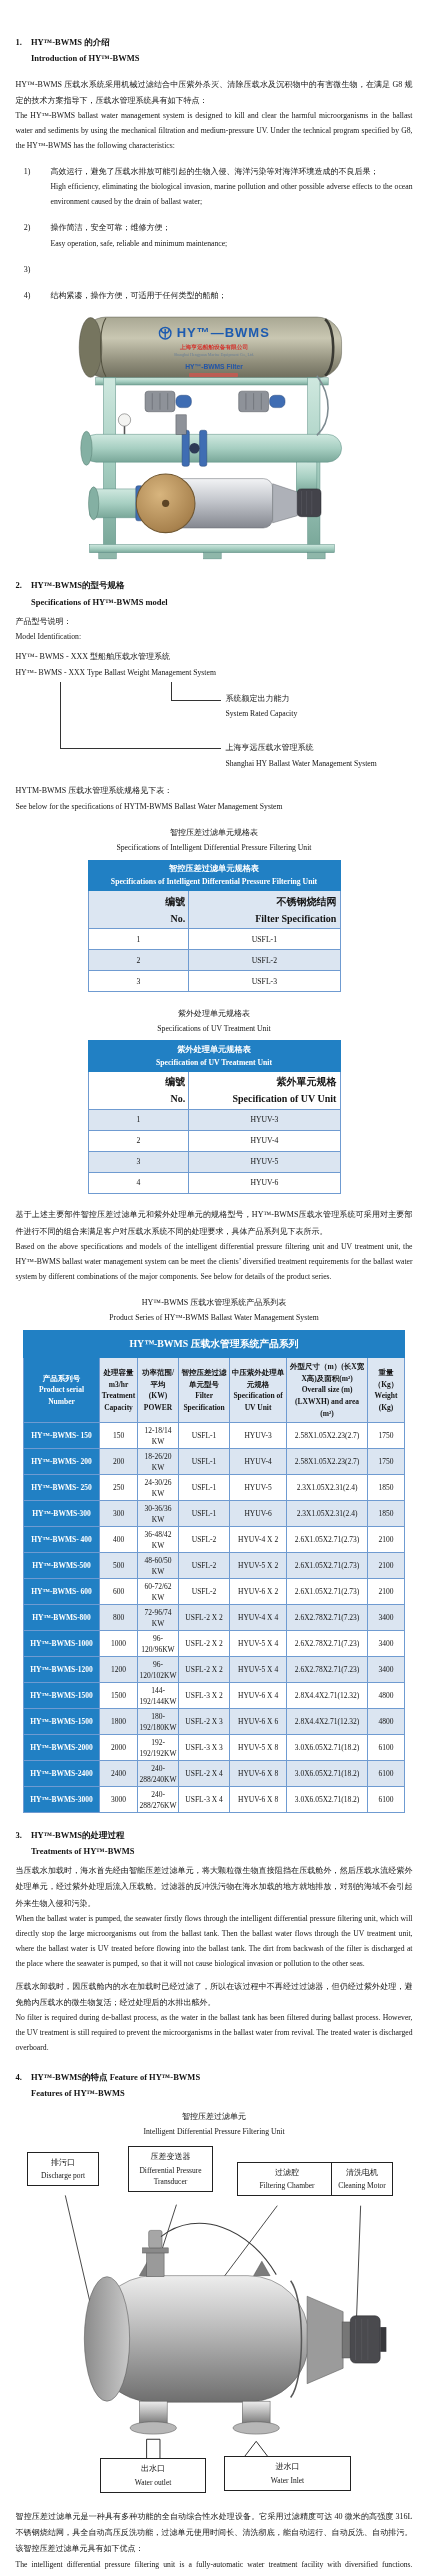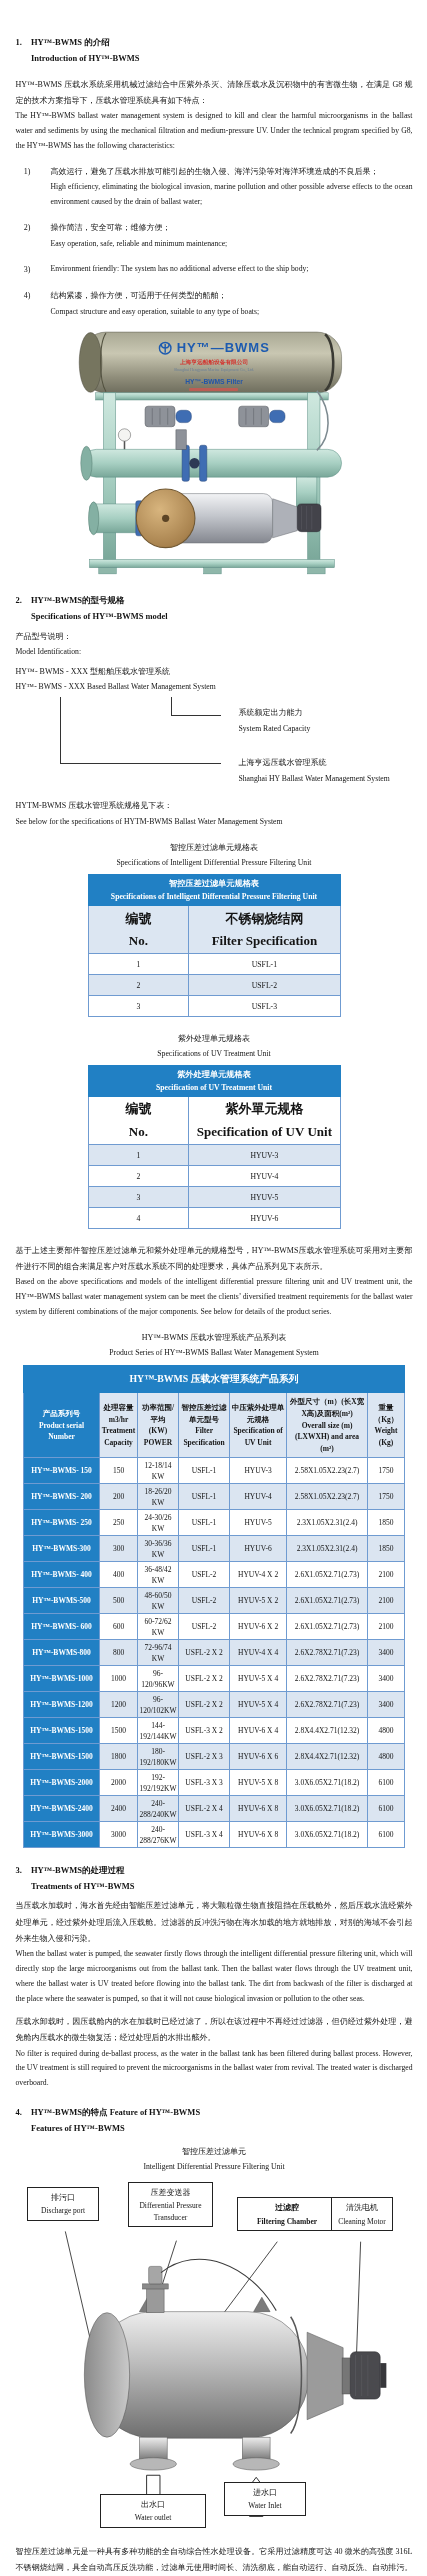--- a/index.html
+++ b/index.html
@@ -17,38 +17,38 @@
   .li-body{flex:1;padding-left:9.3px;}
   .capline-zh{font-size:8px;line-height:2.0;text-align:center;}
   .capline-en{font-size:7.7px;line-height:1.9;text-align:center;}
   
   table.tbl{border-collapse:collapse;margin:4.1px auto 0 auto;}
   .tbl th,.tbl td{border:0.5px solid #6f9bd1;text-align:center;vertical-align:middle;padding:1.5px 3.1px;}
   .tbl .banner th{background:#2180c4;color:#fff;font-weight:bold;border:0.5px solid #2180c4;}
   .tbl .banner .bz{font-size:8.2px;line-height:1.75;}
   .tbl .banner .be{font-size:7.7px;line-height:1.6;}
   .smalltbl{width:253px;}
-  .smalltbl .colhead th{font-size:13px;line-height:1.7;}
+  .smalltbl .colhead th{font-size:10px;line-height:1.7;text-align:right;}
   .smalltbl td{font-size:7.7px;height:17px;}
   .t1 .colhead th{background:#dce6f2;}
   .t1 tbody tr:nth-of-type(even) td{background:#dbe5f1;}
   .t2 .colhead th{background:#fff;}
   .t2 tbody tr:nth-of-type(odd) td{background:#dbe5f1;}
   table.series{width:382px;}
   .series .banner .bz{font-size:9.8px;line-height:2.4;}
   .series .colhead th{background:#dce6f2;font-size:7.5px;line-height:1.55;font-weight:bold;padding:3.1px 1.5px;}
   .series .colhead th:first-child{background:#2180c4;color:#fff;}
   .series td{font-size:7.5px;line-height:1.5;height:23px;padding:1px 1.5px;}
   .series td:first-child{background:#2180c4;color:#fff;font-weight:bold;font-size:7.5px;}
   .series tbody tr:nth-of-type(even) td:not(:first-child){background:#dbe5f1;}
   .hsub{display:block;}
   
   .tree{position:relative;height:101px;margin-top:2.1px;}
   .tree .elbow{position:absolute;border-left:0.8px solid #333;border-bottom:0.8px solid #333;}
-  .tree .lbl{position:absolute;left:223px;}
+  .tree .lbl{position:absolute;left:210px;}
   
   .photo1-wrap{position:relative;width:278px;margin:9.3px auto 3.1px auto;height:250px;}
   .logo-main{position:absolute;top:11.3px;left:0;width:100%;text-align:center;font-family:"Liberation Sans",sans-serif;font-weight:bold;font-size:13px;color:#1d5bb0;letter-spacing:1px;}
   .logo-main .emb{vertical-align:-3.1px;margin-right:4.1px;}
   .logo-cn{position:absolute;top:30px;left:0;width:100%;text-align:center;font-size:5.7px;color:#d3342e;font-weight:bold;}
   .logo-en{position:absolute;top:38px;left:0;width:100%;text-align:center;font-size:4.1px;color:#6a7f96;}
   .logo2{position:absolute;top:49px;left:0;width:100%;text-align:center;font-family:"Liberation Sans",sans-serif;font-weight:bold;font-size:6.7px;color:#2255a8;}
   .logo2-red{position:absolute;top:59px;left:50%;width:49px;margin-left:-25px;height:3.6px;background:#d3564f;opacity:.75;border-radius:1px;}
   
   .diagA{position:relative;width:382px;height:355px;margin:7.2px auto 0 auto;}
@@ -81,28 +81,26 @@
     <div class="li">
       <span class="li-num">2)</span>
       <div class="li-body">
           <div class="zh">操作简洁，安全可靠；维修方便；</div>
           <div class="en">Easy operation, safe, reliable and minimum maintenance;</div>
         </div>
     </div>
     <div class="li">
       <span class="li-num">3)</span>
       <div class="li-body">
-          <div class="en">Environment friendly: The system has no additional adverse effect to the ship body;</div>
         </div>
     </div>
     <div class="li">
       <span class="li-num">4)</span>
       <div class="li-body">
           <div class="zh">结构紧凑，操作方便，可适用于任何类型的船舶；</div>
-          <div class="en">Compact structure and easy operation, suitable to any type of boats;</div>
         </div>
     </div>
   </div>
 
   <div class="photo1-wrap">
     <svg width="278" height="250" viewBox="0 0 540 486">
       <defs>
         <linearGradient id="tank" x1="0" y1="0" x2="0" y2="1">
           <stop offset="0" stop-color="#a9a894"></stop>
             <stop offset=".35" stop-color="#c9c7b2"></stop>
@@ -189,21 +187,21 @@
     <div class="logo2-red"></div>
   </div>
 
   <div class="sec-head">
     <div class="line1"><span class="num">2.</span><span>HY™-BWMS的型号规格</span></div>
     <div class="line2">Specifications of HY™-BWMS model</div>
   </div>
   <p class="zh mt8">产品型号说明：</p>
   <p class="en">Model Identification:</p>
   <p class="zh mt8">HY™- BWMS - XXX  型船舶压载水管理系统</p>
-  <p class="en">HY™- BWMS - XXX Based Ballast Water Management System</p>
+  <p class="en">HY™- BWMS - XXX Type Ballast Weight Management System</p>
 
   <div class="tree">
     <div class="elbow" style="left:155px;top:0;width:49px;height:17.5px;"></div>
     <div class="lbl" style="top:8.2px;">
       <div class="zh">系统额定出力能力</div>
       <div class="en">System Rated Capacity</div>
     </div>
     <div class="elbow" style="left:44px;top:0;width:160px;height:66px;"></div>
     <div class="lbl" style="top:58px;">
       <div class="zh">上海亨远压载水管理系统</div>
@@ -553,33 +551,33 @@
       <path d="M440 650 L440 612 L424 612 L453 574 L482 612 L466 612 L466 650 Z" fill="#fff" stroke="#222" stroke-width="1.8"></path>
     </svg>
     <div class="callout" style="left:4.1px;top:5.2px;width:72px;">
       <div class="cz">排污口</div>
         <div class="ce">Discharge port</div>
     </div>
     <div class="callout" style="left:105px;top:0;width:85px;">
       <div class="cz">压差变送器</div>
         <div class="ce">Differential Pressure Transducer</div>
     </div>
-    <div class="callout" style="left:214px;top:15.5px;width:100px;font-weight:bold;">
+    <div class="callout" style="left:214px;top:15.5px;width:100px;">
       <div class="cz">过滤腔</div>
         <div class="ce">Filtering Chamber</div>
     </div>
     <div class="callout" style="left:308px;top:15.5px;width:62px;">
       <div class="cz">清洗电机</div>
         <div class="ce">Cleaning Motor</div>
     </div>
     <div class="callout" style="left:77px;top:312px;width:106px;">
       <div class="cz">出水口</div>
         <div class="ce">Water outlet</div>
     </div>
-    <div class="callout" style="left:201px;top:300px;width:82px;">
+    <div class="callout" style="left:201px;top:310px;width:127px;">
       <div class="cz">进水口</div>
         <div class="ce">Water Inlet</div>
     </div>
   </div>
 
   <p class="zh mt14">智控压差过滤单元是一种具有多种功能的全自动综合性水处理设备。它采用过滤精度可达 40 微米的高强度 316L 不锈钢烧结网，具全自动高压反洗功能，过滤单元使用时间长、清洗彻底，能自动运行、自动反洗、自动排污。该智控压差过滤单元具有如下优点：</p>
   <p class="en">The intelligent differential pressure filtering unit is a fully-automatic water treatment facility with diversified functions. Incorporating 40μm sintered wire mesh made of high-strength 316L stainless steel, it has fully-automatic high-pressure backwash function. The filtering unit features in long service time and thorough cleaning. It can execute the run, backwash and discharge automatically. The intelligent differential pressure filtering unit has the following advantages:</p>
 
 </div>
 

